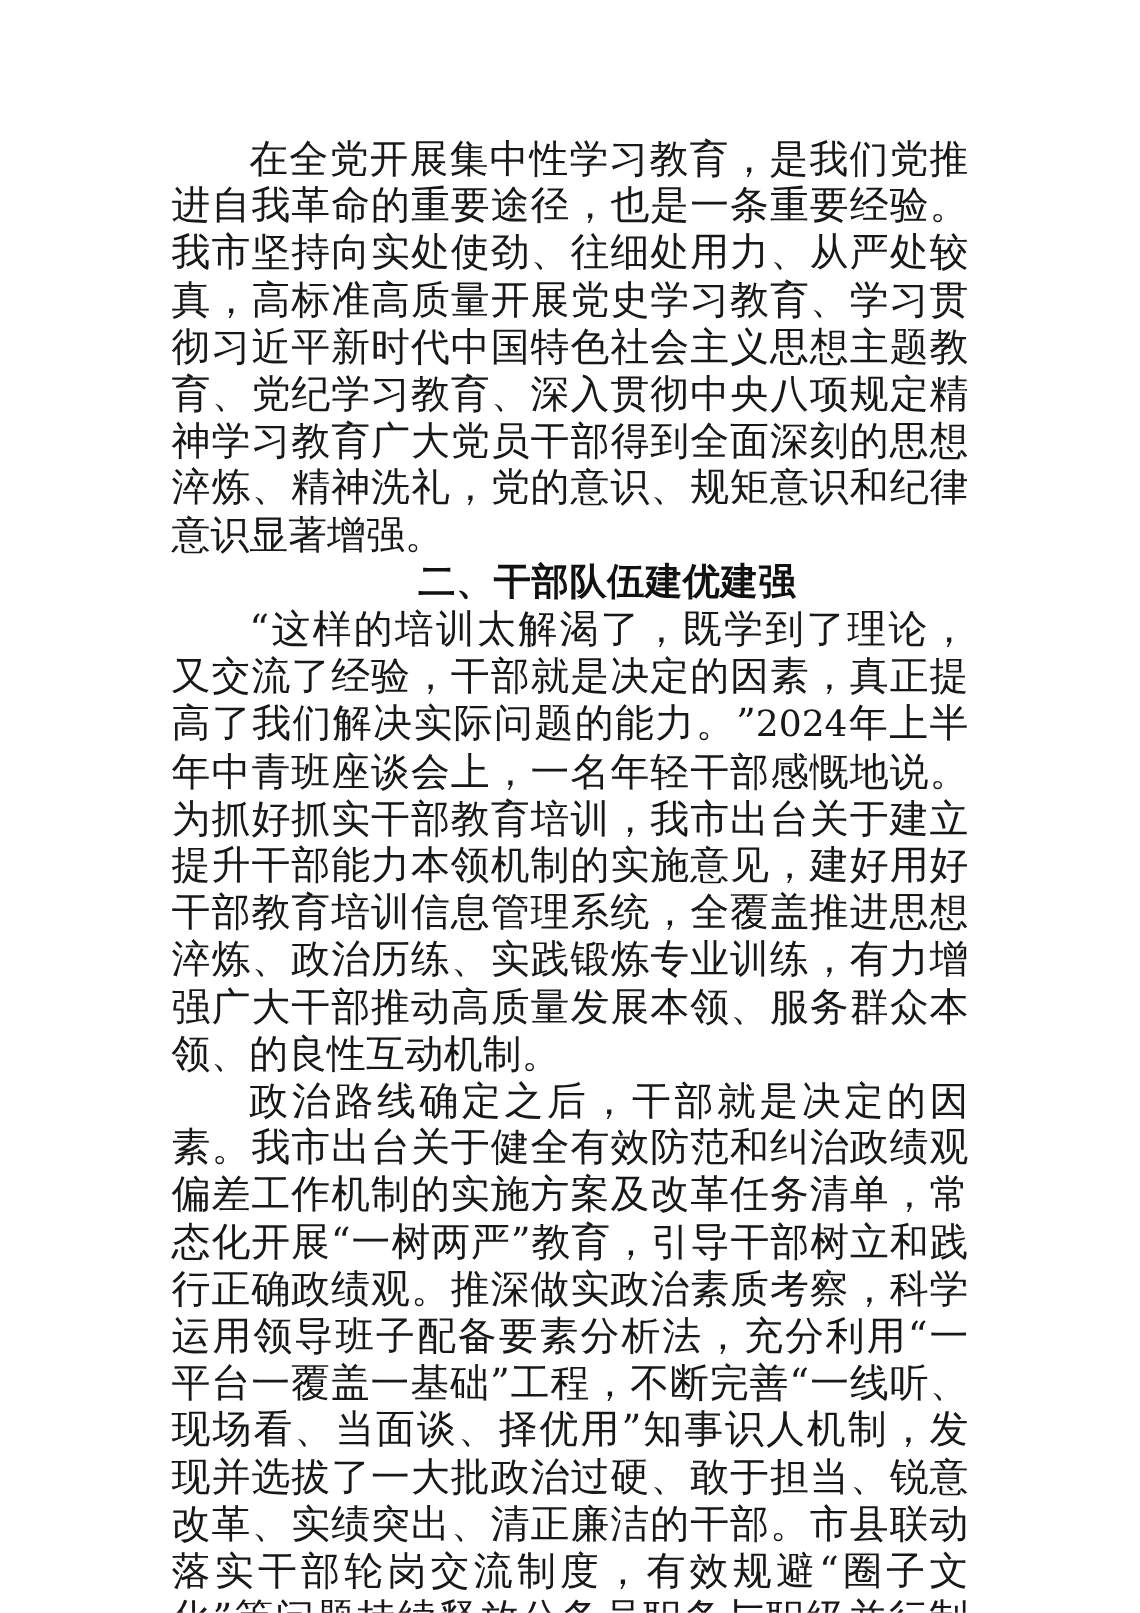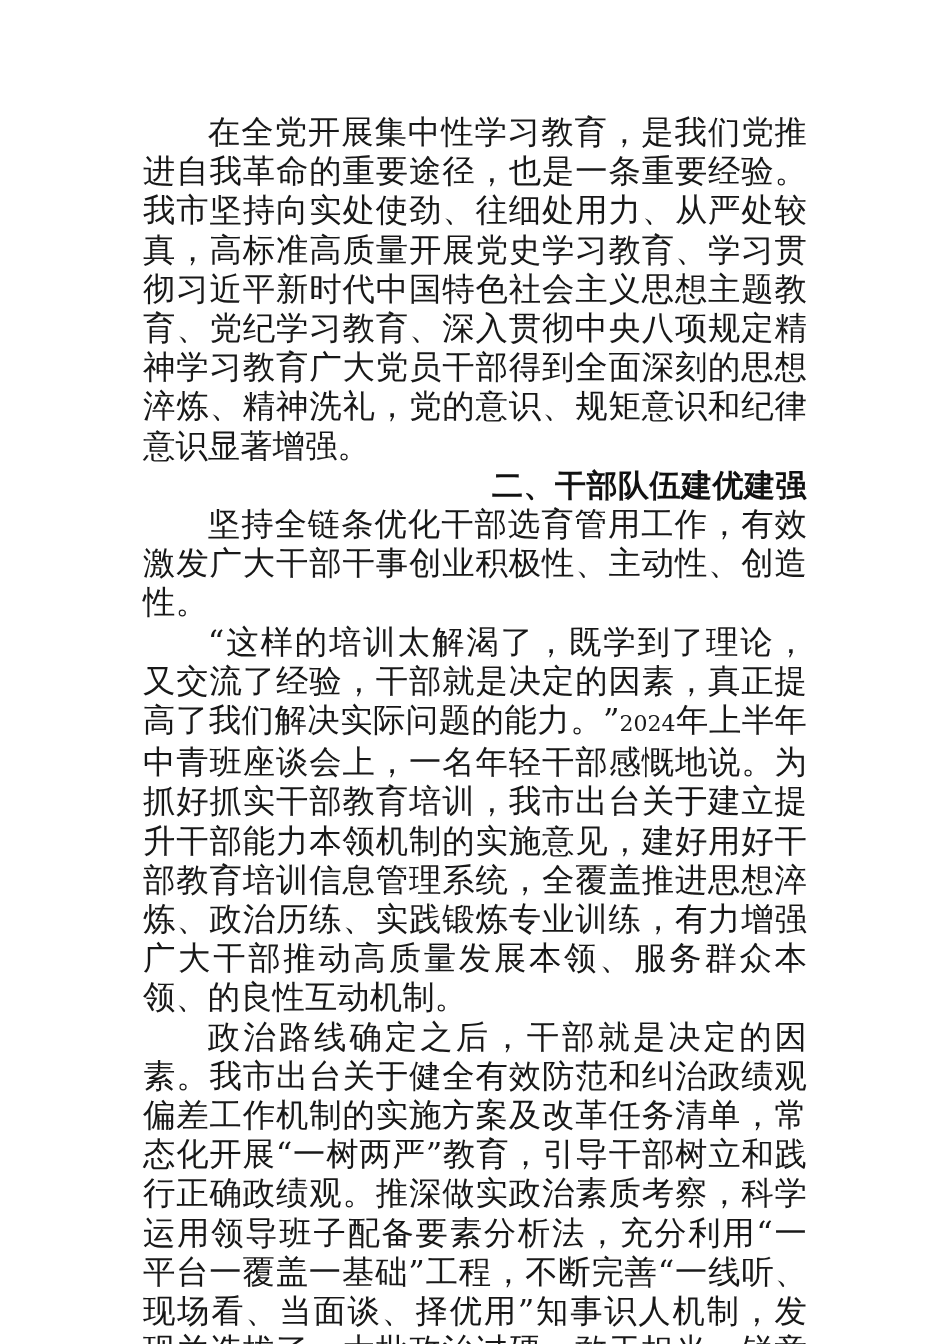--- a/index.html
+++ b/index.html
@@ -47,41 +47,40 @@
   
   h2.heading {
     margin: 0;
     padding: 0;
     font-family: "DejaVu Sans", "Liberation Sans", sans-serif;
     font-size: 31px;
     line-height: 39.2px;
     font-weight: bold;
     color: #111111;
     text-indent: 62px;
-    text-align: right;
+    text-align: center;
     letter-spacing: 0.5px;
   }
 
   
   .latin {
     font-family: "DejaVu Serif", "Liberation Serif", serif;
-    font-size: 22px;
+    font-size: 30px;
     letter-spacing: 0;
   }
 </style>
 </head>
 <body>
 
 <div class="page">
   <div class="doc-body">
 
     <p class="para">在全党开展集中性学习教育，是我们党推进自我革命的重要途径，也是一条重要经验。我市坚持向实处使劲、往细处用力、从严处较真，高标准高质量开展党史学习教育、学习贯彻习近平新时代中国特色社会主义思想主题教育、党纪学习教育、深入贯彻中央八项规定精神学习教育广大党员干部得到全面深刻的思想淬炼、精神洗礼，党的意识、规矩意识和纪律意识显著增强。</p>
 
     <h2 class="heading">二、干部队伍建优建强</h2>
 
-    <p class="para">坚持全链条优化干部选育管用工作，有效激发广大干部干事创业积极性、主动性、创造性。</p>
 
     <p class="para"><span>“这样的培训太解渴了，既学到了理论，又交流了经验，干部就是决定的因素，真正提高了我们解决实际问题的能力。”</span><span class="latin">2024</span><span>年上半年中青班座谈会上，一名年轻干部感慨地说。为抓好抓实干部教育培训，我市出台关于建立提升干部能力本领机制的实施意见，建好用好干部教育培训信息管理系统，全覆盖推进思想淬炼、政治历练、实践锻炼专业训练，有力增强广大干部推动高质量发展本领、服务群众本领、的良性互动机制。</span></p>
 
     <p class="para"><span>政治路线确定之后，干部就是决定的因素。我市出台关于健全有效防范和纠治政绩观偏差工作机制的实施方案及改革任务清单，常态化开展“一树两严”教育，引导干部树立和践行正确政绩观。推深做实政治素质考察，科学运用领导班子配备要素分析法，充分利用“一平台一覆盖一基础”工程，不断完善“一线听、现场看、当面谈、择优用”知事识人机制，发现并选拔了一大批政治过硬、敢于担当、锐意改革、实绩突出、清正廉洁的干部。市县联动落实干部轮岗交流制度，有效规避“圈子文化”等问题持续释放公务员职务与职级并行制度改革效能，注重向“老黄牛”型干部、扎根基层干部、优秀年轻干部倾斜，形成“干部为事业负责、组织为干部担当”的良性互动机制，助力</span></p>
 
   </div>
 </div>
 
 </body></html>

